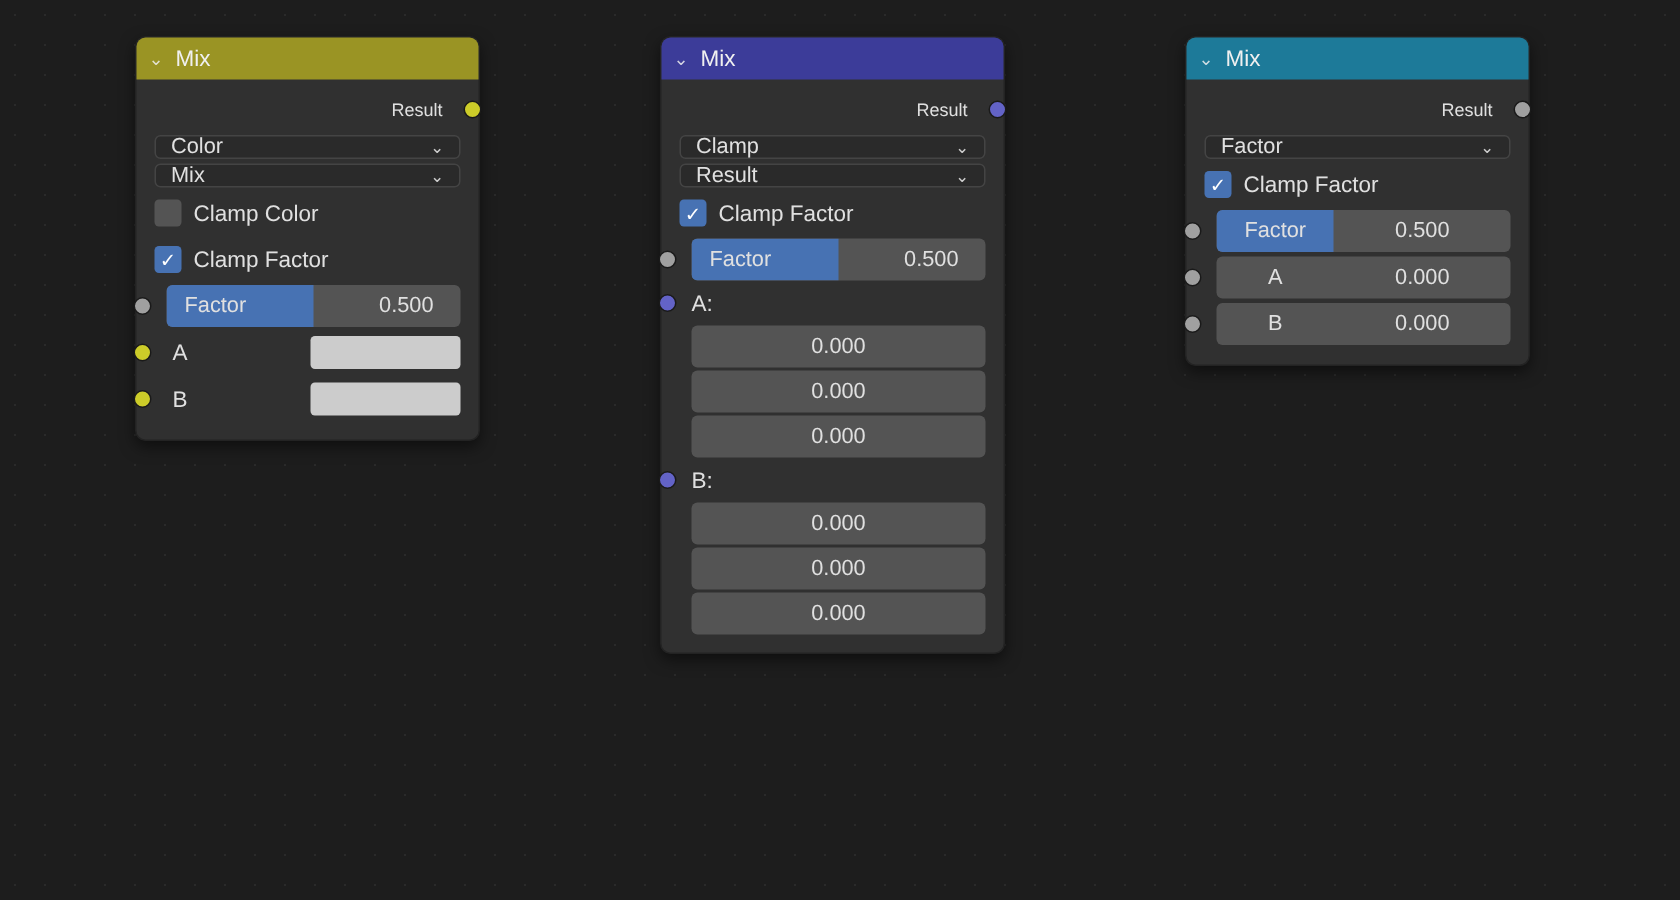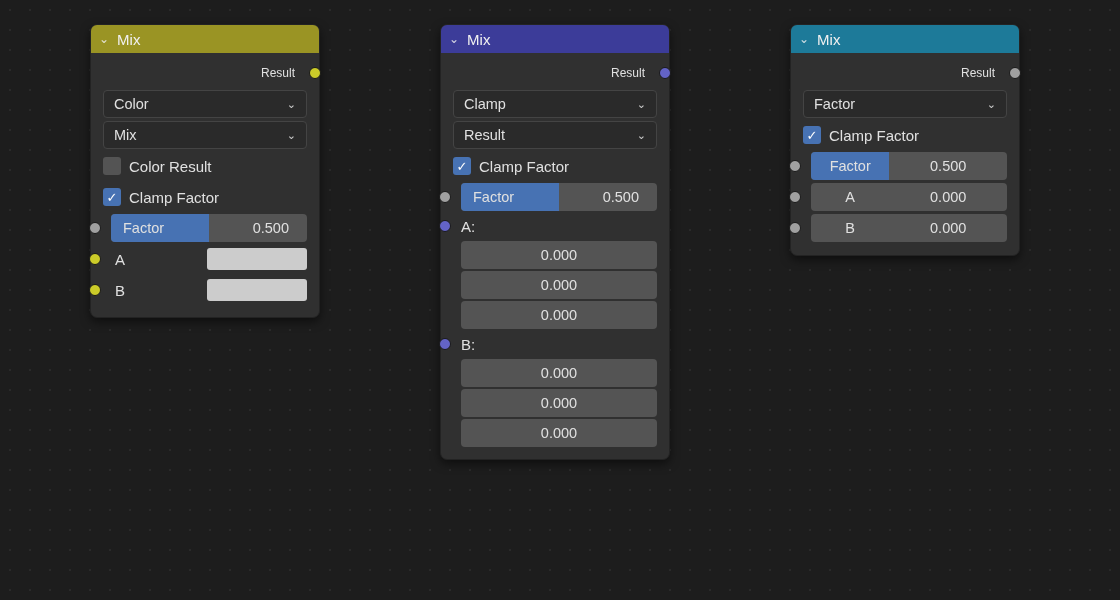--- a/index.html
+++ b/index.html
@@ -70,21 +70,21 @@
   .field-row {
     margin: 3px 8px;
   }
   .dropdown {
     display: flex;
     justify-content: space-between;
     align-items: center;
     background: #2a2a2a;
     border: 1px solid #444;
     border-radius: 4px;
-    height: 28px;
+    height: 16px;
     padding: 0 10px;
     cursor: pointer;
     font-size: 14.5px;
   }
   .dropdown .chev { font-size: 11px; opacity: 0.9; }
   .check-row {
     display: flex;
     align-items: center;
     height: 28px;
     margin: 3px 8px;
@@ -218,21 +218,21 @@
     </div>
     <div class="field-row">
       <div class="dropdown">
         <span>Mix</span>
         <span class="chev">⌄</span>
       </div>
     </div>
 
     <div class="check-row">
       <div class="checkbox cb-off"></div>
-      <span>Color Result</span>
+      <span>Clamp Color</span>
     </div>
     <div class="check-row">
       <div class="checkbox cb-on">✓</div>
       <span>Clamp Factor</span>
     </div>
 
     <div class="slider-row">
       <span class="socket in sock-grey" style="left:-22px"></span>
       <div class="slider">
         <div class="slider-fill" style="width:50%"></div>

